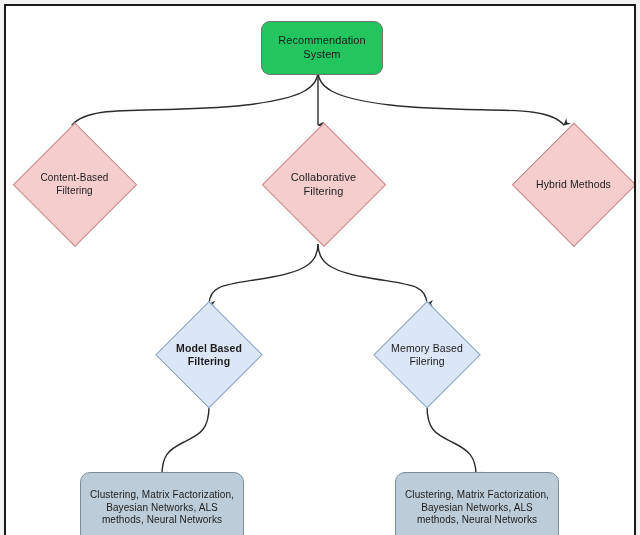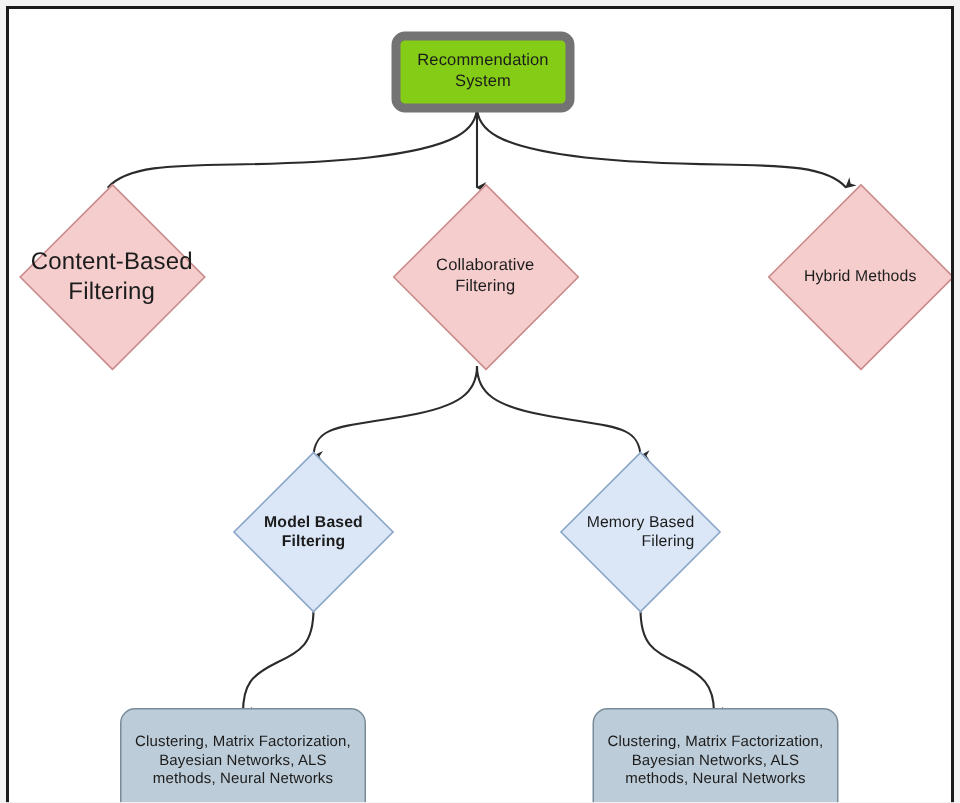--- a/index.html
+++ b/index.html
@@ -49,22 +49,22 @@
     position: relative;
     z-index: 3;
     color: #1c1c1c;
     line-height: 1.25;
     white-space: pre-line;
     letter-spacing: 0.1px;
   }
   
   .node-rounded {
     border-radius: 9px;
-    border: 6px solid #737373;
-    background: #84cc16;
+    border: 1px solid #737373;
+    background: #22c55e;
   }
   .node-rounded.node-gray {
     border: 1px solid #7a8c99;
     background: #bcccd8;
     border-radius: 10px;
   }
   
   .node-diamond {
     background: transparent;
     border: none;
@@ -117,42 +117,42 @@
       <path class="edge-path" marker-end="url(#arrowhead)" d="M 421 400 C 421 424, 430 428, 446 436 C 462 444, 470 450, 470 469"></path>
     </svg>
 
     <div class="node node-rounded" style="left:255px; top:15px; width:122px; height:54px;">
       <span class="node-label" style="font-size:11px;">Recommendation
 System</span>
     </div>
 
     <div class="node node-diamond diamond-pink" style="left:6px; top:116px; width:125px; height:125px;">
       <span class="diamond-shape"></span>
-      <span class="node-label" style="font-size:16px;">Content-Based
+      <span class="node-label" style="font-size:10px;">Content-Based
 Filtering</span>
     </div>
 
     <div class="node node-diamond diamond-pink" style="left:255px; top:116px; width:125px; height:125px;">
       <span class="diamond-shape"></span>
       <span class="node-label" style="font-size:11px;">Collaborative
 Filtering</span>
     </div>
 
     <div class="node node-diamond diamond-pink" style="left:505px; top:116px; width:125px; height:125px;">
       <span class="diamond-shape"></span>
       <span class="node-label" style="font-size:10.5px;">Hybrid Methods</span>
     </div>
 
     <div class="node node-diamond diamond-blue" style="left:149px; top:295px; width:108px; height:108px;font-weight:bold;">
       <span class="diamond-shape"></span>
       <span class="node-label" style="font-size:10.5px;">Model Based
 Filtering</span>
     </div>
 
-    <div class="node node-diamond diamond-blue" style="left:367px; top:295px; width:108px; height:108px;text-align:right;">
+    <div class="node node-diamond diamond-blue" style="left:367px; top:295px; width:108px; height:108px;">
       <span class="diamond-shape"></span>
       <span class="node-label" style="font-size:10.5px;">Memory Based
 Filering</span>
     </div>
 
     <div class="node node-rounded node-gray" style="left:74px; top:466px; width:164px; height:72px;">
       <span class="node-label" style="font-size:10px;">Clustering, Matrix Factorization,
 Bayesian Networks, ALS
 methods, Neural Networks</span>
     </div>

